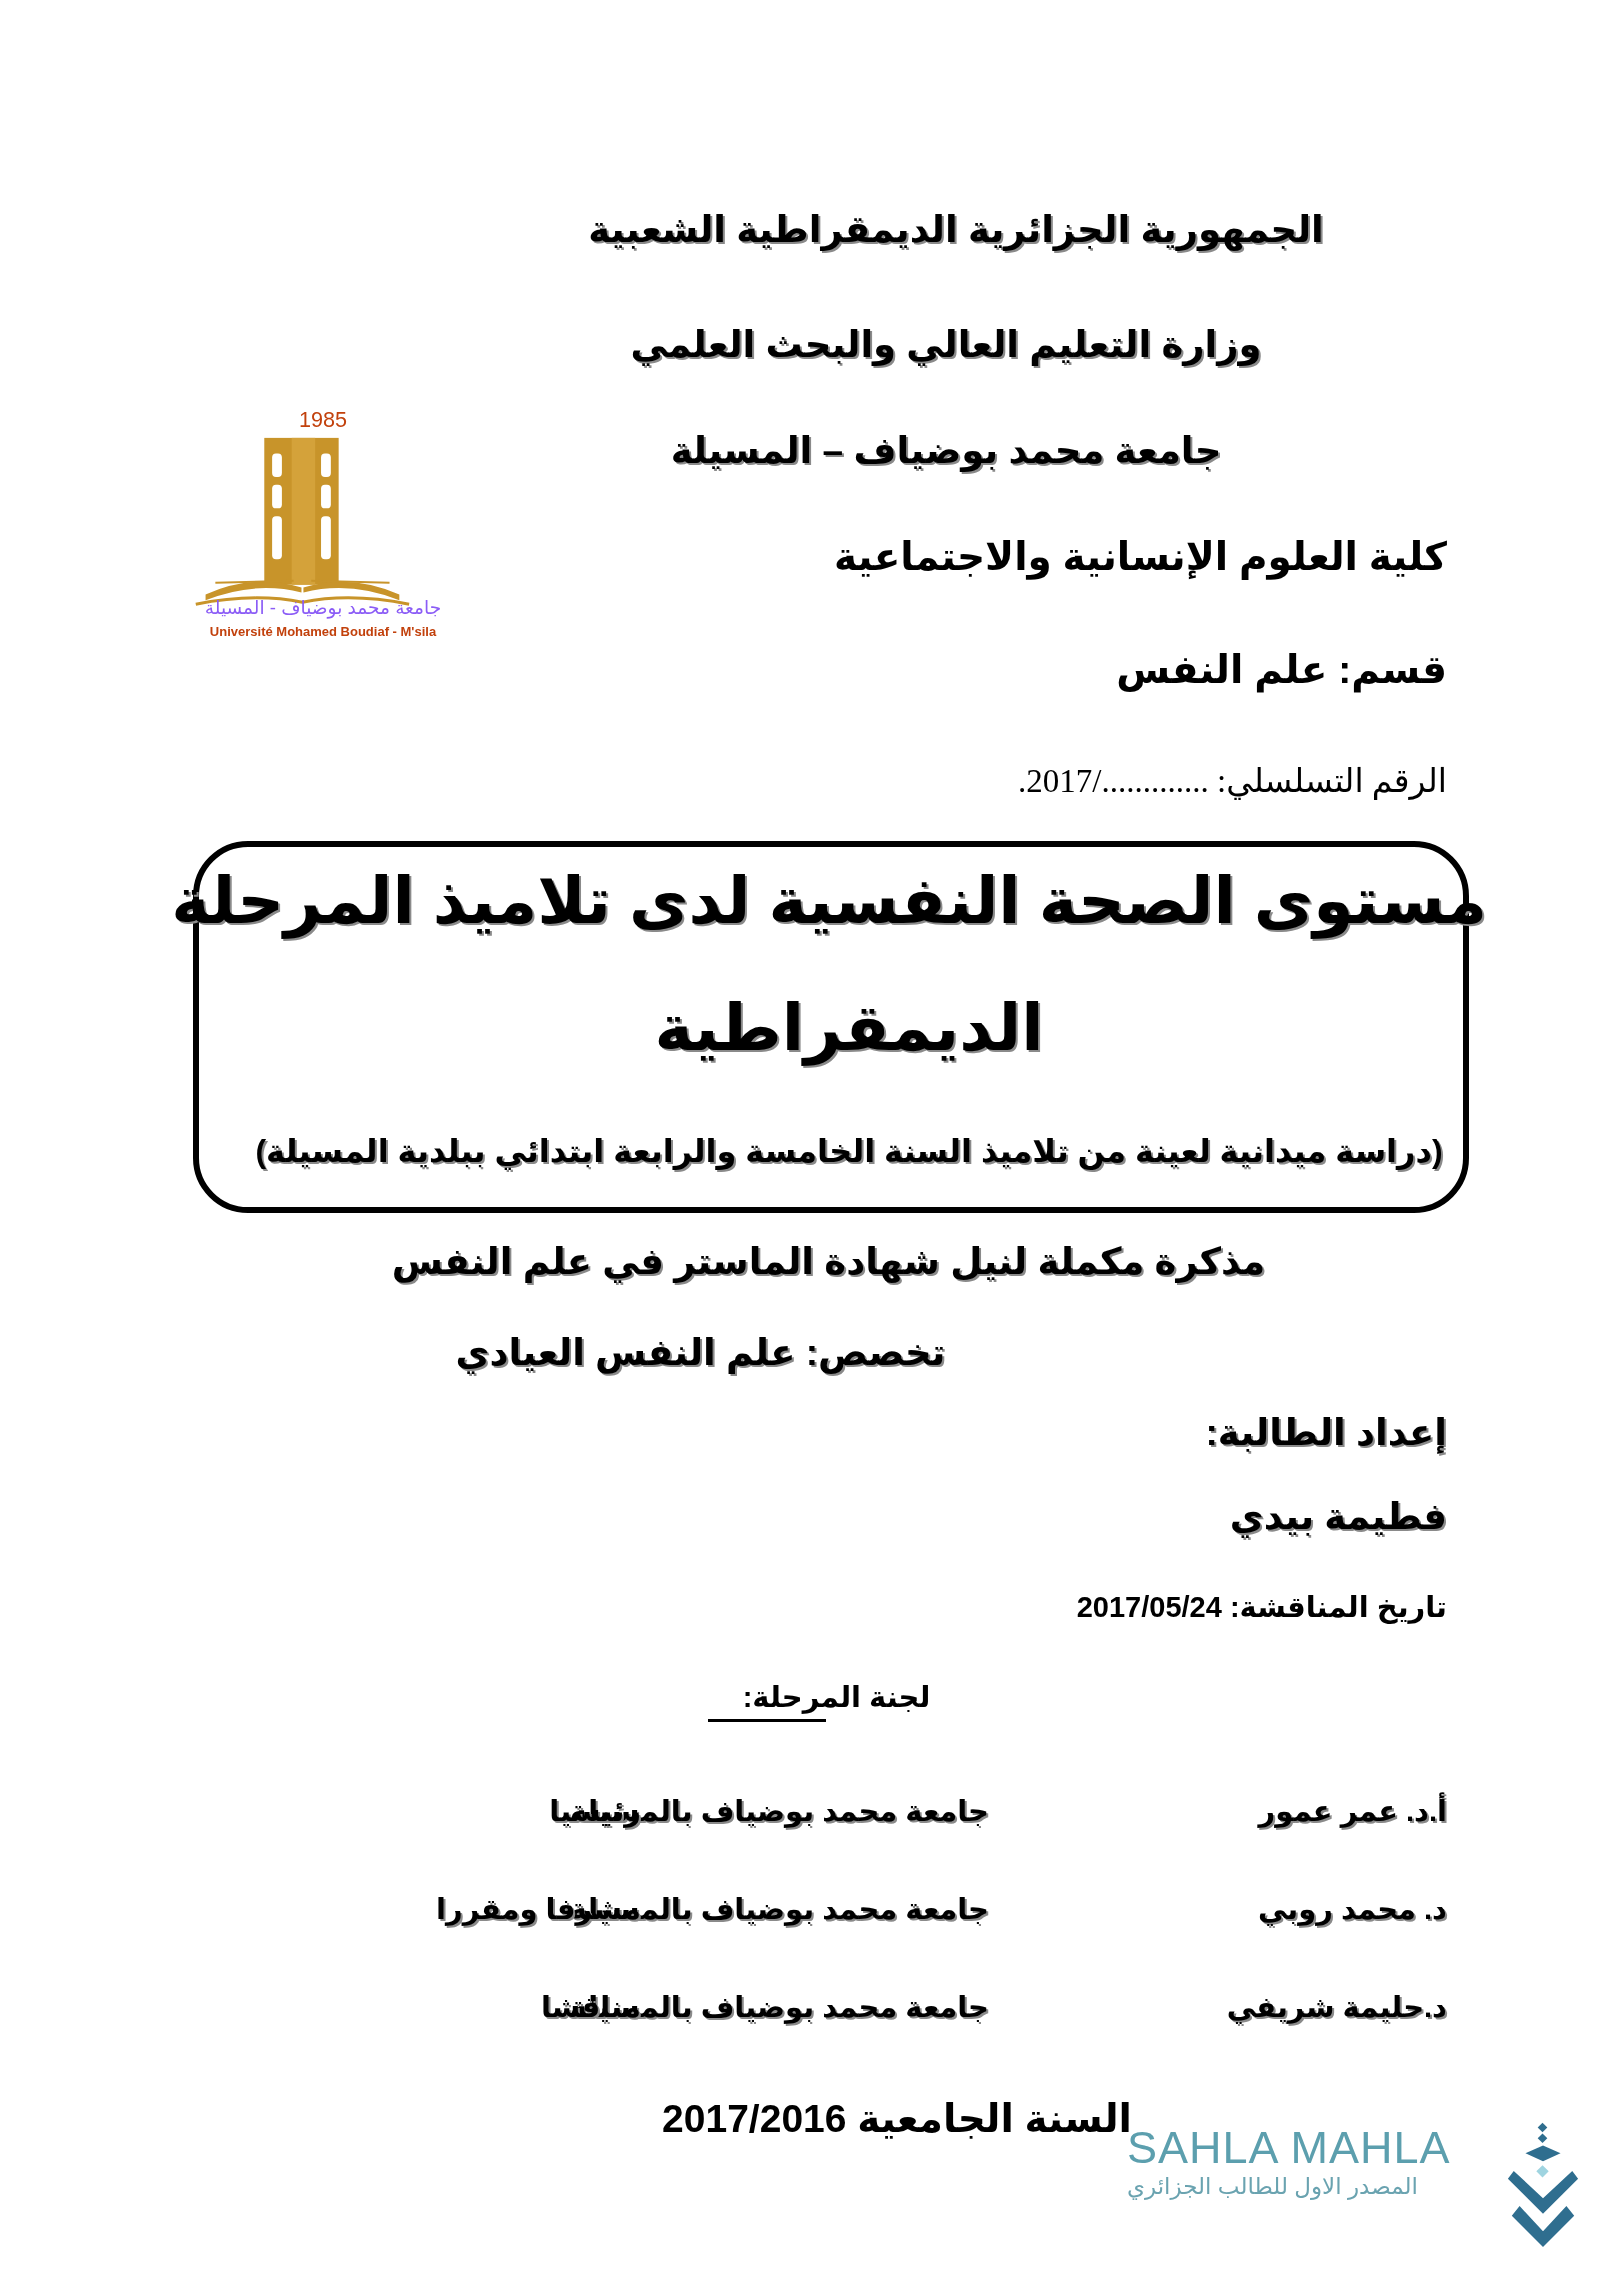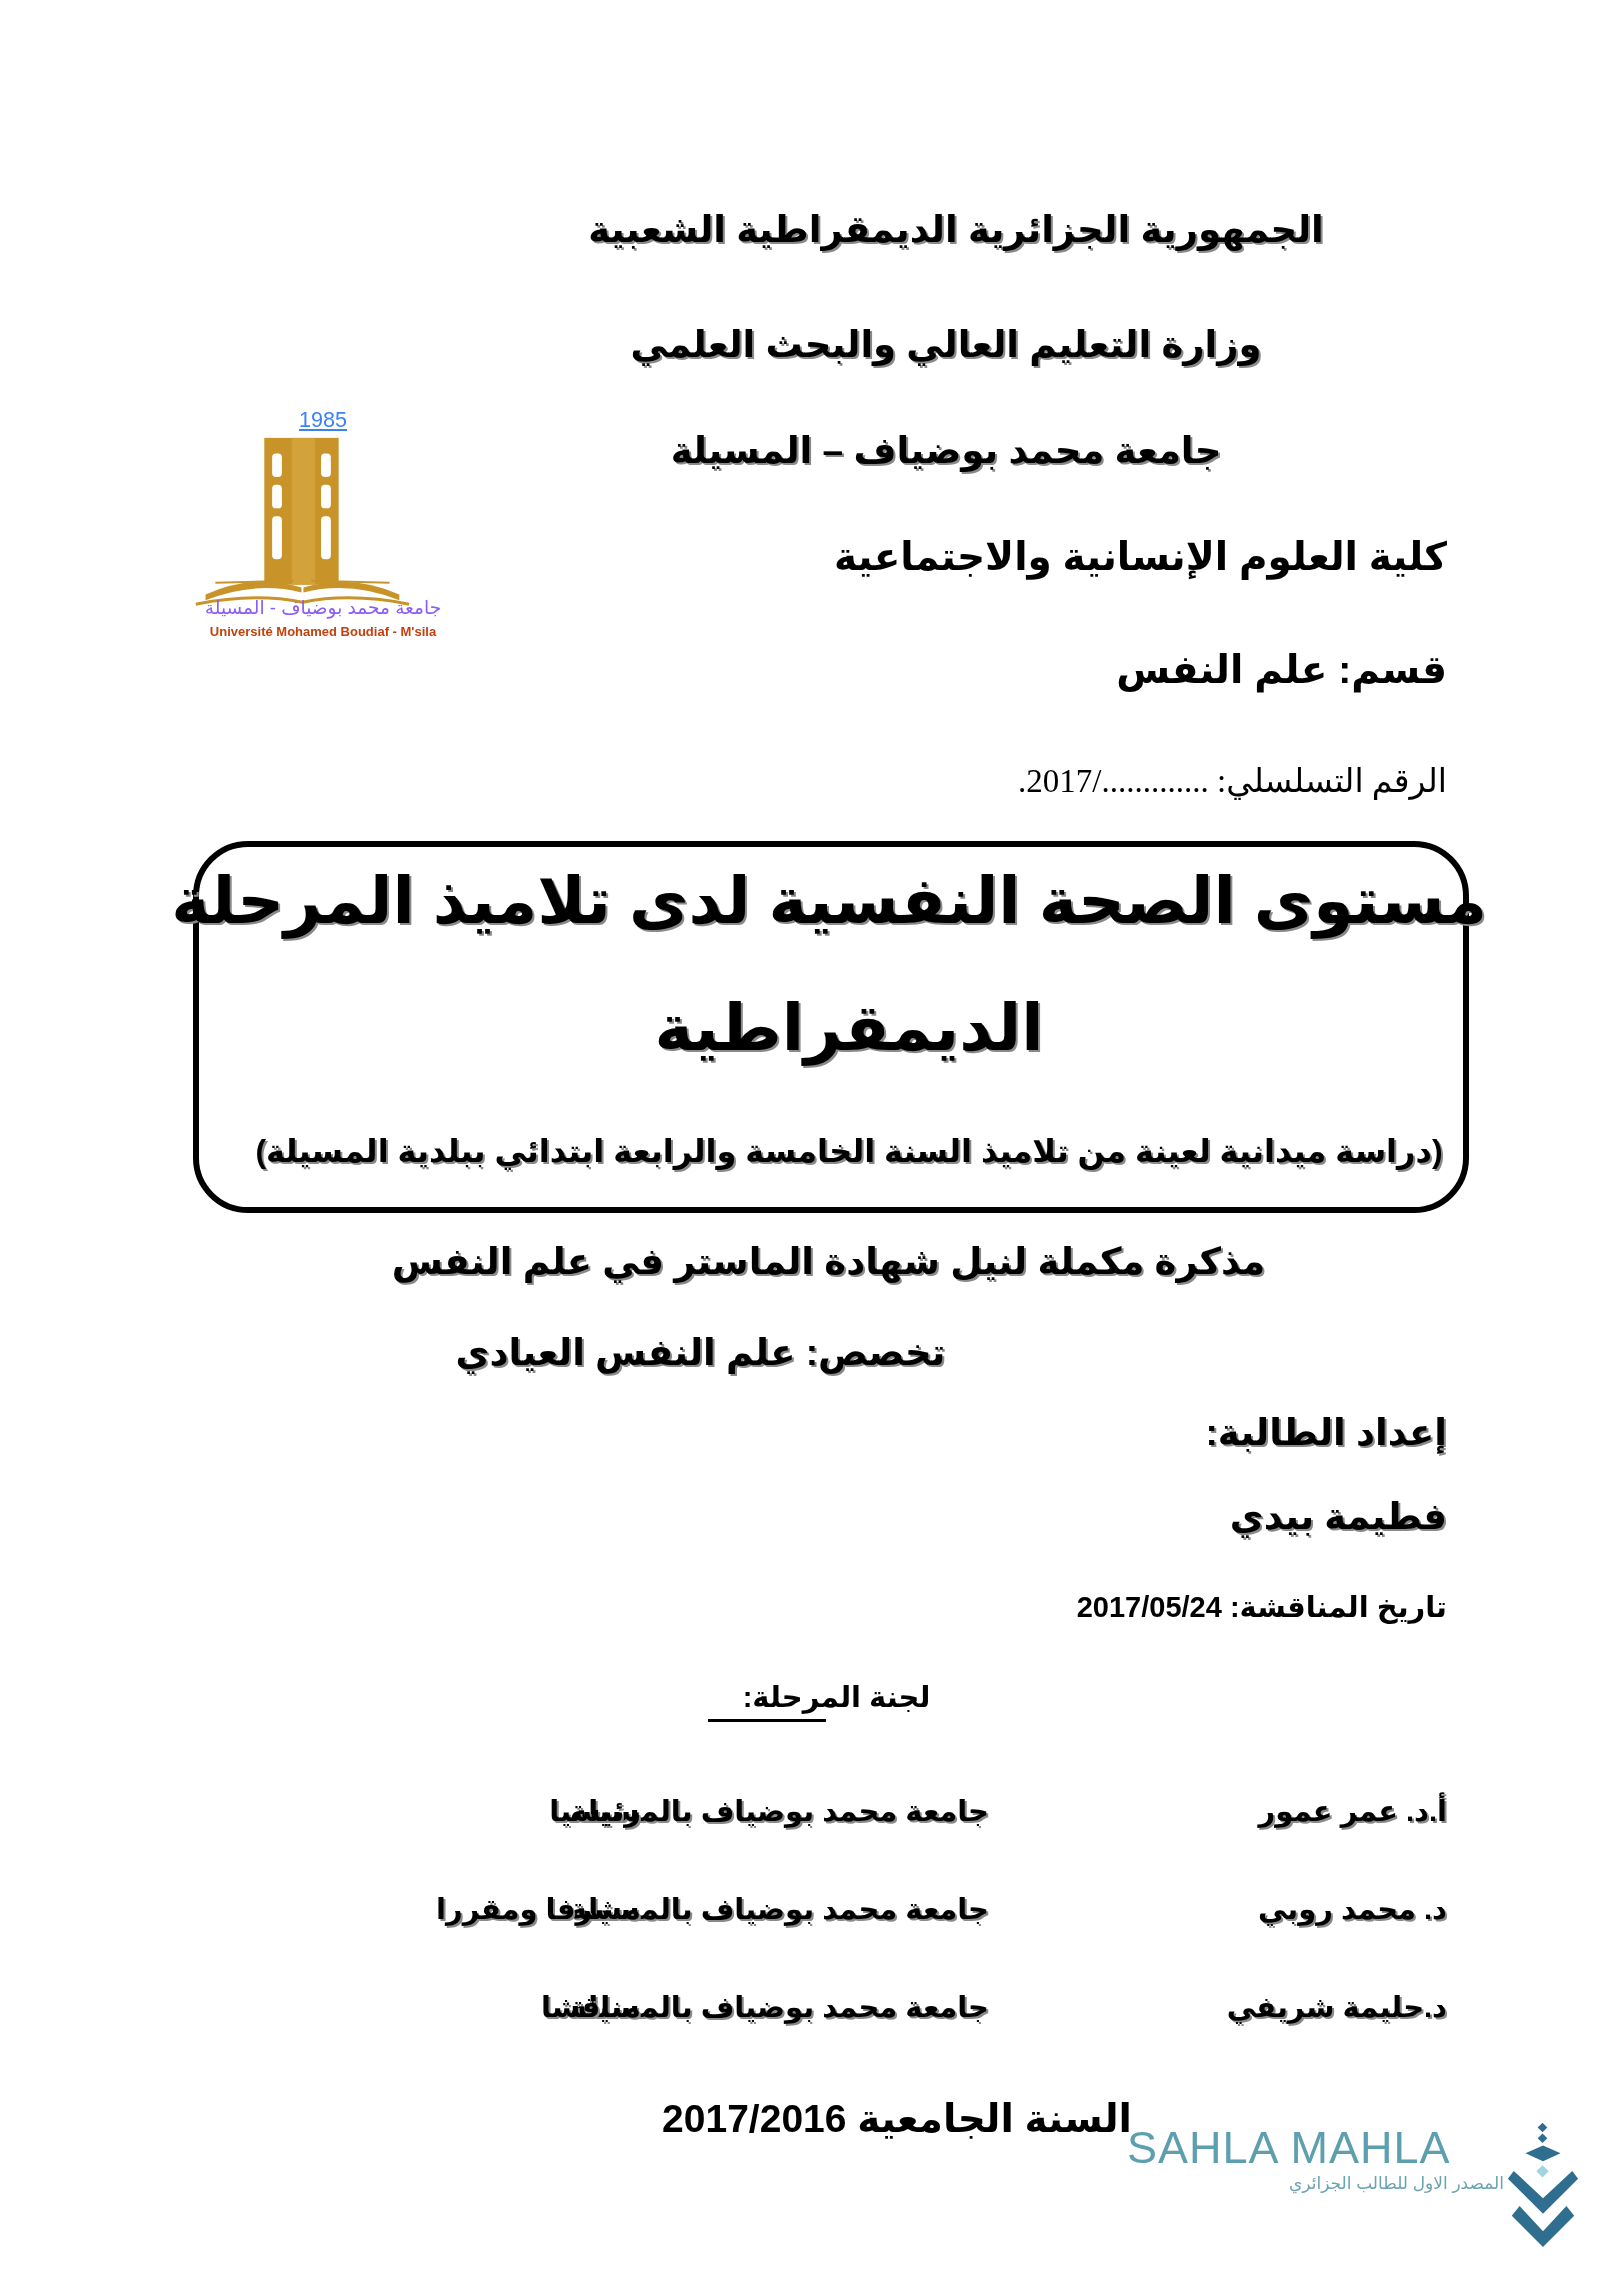--- a/index.html
+++ b/index.html
@@ -23,21 +23,21 @@
     
     .hdr-1 { top: 208px; left: 0; width: 1621px; text-align: center; font-size: 37px; padding-left: 255px; box-sizing: border-box; }
     .hdr-2 { top: 323px; left: 0; width: 1621px; text-align: center; font-size: 37px; padding-left: 235px; box-sizing: border-box; }
     .hdr-3 { top: 429px; left: 0; width: 1621px; text-align: center; font-size: 37px; padding-left: 235px; box-sizing: border-box; }
     .faculty { top: 534px; right: 174px; font-size: 39px; }
     .dept { top: 647px; right: 174px; font-size: 39px; }
     .serial { top: 761px; right: 174px; font-size: 33px; font-family: "Liberation Serif", serif; font-weight: normal; }
 
     
     .logo { top: 397px; left: 186px; width: 274px; height: 255px; }
-    .logo-year { position: absolute; top: 9.8px; left: 0; width: 274px; text-align: center; font-size: 21.6px; color: #3b82f6; font-family: "Liberation Sans", sans-serif; text-decoration: underline; }
+    .logo-year { position: absolute; top: 9.8px; left: 0; width: 274px; text-align: center; font-size: 21.6px; color: #c2410c; font-family: "Liberation Sans", sans-serif; }
     .logo-ar { position: absolute; top: 200px; left: 0; width: 274px; text-align: center; font-size: 18.6px; color: #8b5cf6; direction: rtl; }
     .logo-fr { position: absolute; top: 227px; left: 0; width: 274px; text-align: center; font-size: 13px; color: #c2410c; direction: ltr; }
 
     
     .title-box {
       top: 841px; left: 193px; width: 1276px; height: 372px;
       border: 6.9px solid #000; border-radius: 55px; box-sizing: border-box;
     }
     .title-l1 { top: 863px; left: 193px; width: 1276px; text-align: center; font-size: 65px; }
     .title-l2 { top: 990px; left: 193px; width: 1276px; text-align: center; font-size: 65px; }
@@ -55,21 +55,21 @@
     .row { font-size: 29px; }
     .c-name { right: 174px; }
     .c-inst { right: 632px; }
     .c-role { right: 980px; }
 
     .year { top: 2096px; left: 0; width: 1621px; text-align: center; font-size: 39px; padding-left: 137px; box-sizing: border-box; }
 
     
     .wm { top: 2122px; left: 1127px; width: 451px; height: 137px; }
     .wm-text { position: absolute; top: 0; left: 0; font-size: 45px; color: #5c9fae; letter-spacing: 1px; font-family: "Liberation Sans", sans-serif; direction: ltr; }
-    .wm-sub { position: absolute; top: 51px; left: 0; width: 377px; text-align: right; font-size: 17px; color: #6aa3b0; direction: rtl; }
+    .wm-sub { position: absolute; top: 51px; left: 0; width: 377px; text-align: left; font-size: 23px; color: #6aa3b0; direction: rtl; }
     .wm-icon { position: absolute; top: 0; left: 377px; width: 78px; height: 127px; }
   </style>
 </head>
 <body>
 
 <div class="abs line bold shadow hdr-1">الجمهورية الجزائرية الديمقراطية الشعبية</div>
 <div class="abs line bold shadow hdr-2">وزارة التعليم العالي والبحث العلمي</div>
 <div class="abs line bold shadow hdr-3">جامعة محمد بوضياف – المسيلة</div>
 <div class="abs line bold faculty">كلية العلوم الإنسانية والاجتماعية</div>
 <div class="abs line bold dept">قسم: علم النفس</div>

